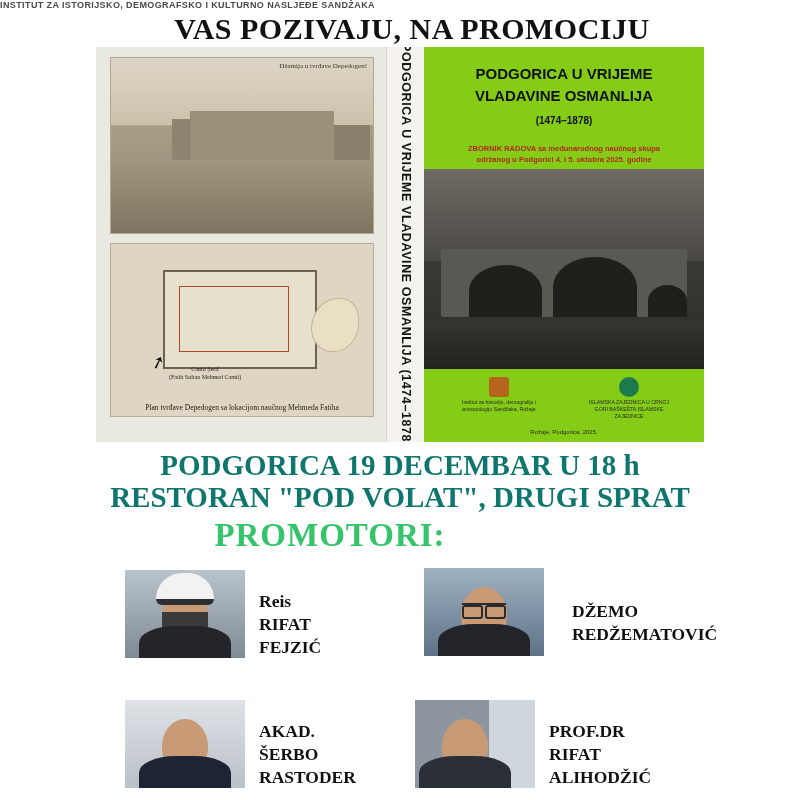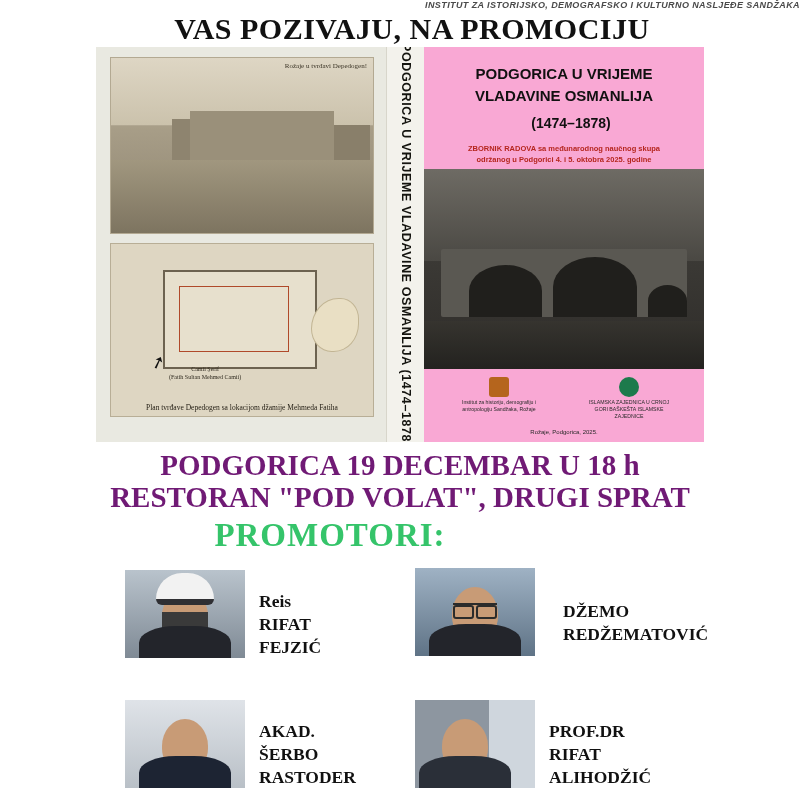--- a/index.html
+++ b/index.html
@@ -21,29 +21,28 @@
     height: 800px;
     background: #fff;
   }
 
   
   .top-institute {
     position: absolute;
     top: 0px;
     left: 0;
     width: 800px;
-    text-align: right;
+    text-align: left;
     font-family: "Liberation Sans", sans-serif;
     font-weight: bold;
     font-size: 9px;
     letter-spacing: 0.4px;
     color: #4a4a4a;
     white-space: nowrap;
     overflow: hidden;
-    font-style: italic;
   }
   .headline-invite {
     position: absolute;
     top: 12px;
     left: 12px;
     width: 800px;
     text-align: center;
     font-family: "Liberation Serif", serif;
     font-weight: bold;
     font-size: 30px;
@@ -187,40 +186,40 @@
     color: #14140f;
   }
 
   
   .cover-right {
     position: absolute;
     left: 328px;
     top: 0;
     width: 280px;
     height: 395px;
-    background: #f9a8d4;
+    background: #84cc16;
     overflow: hidden;
   }
   .cr-title {
     position: absolute;
     left: 0; top: 16px; width: 280px;
     text-align: center;
     font-family: "Liberation Sans", sans-serif;
     font-weight: bold;
     font-size: 15px;
     line-height: 1.45;
     color: #111;
   }
   .cr-years {
     position: absolute;
-    left: 7px; top: 68px; width: 280px;
-    text-align: center;
-    font-family: "Liberation Sans", sans-serif;
-    font-weight: bold;
-    font-size: 14px;
+    left: 0; top: 68px; width: 280px;
+    text-align: center;
+    font-family: "Liberation Sans", sans-serif;
+    font-weight: bold;
+    font-size: 10px;
     color: #111;
   }
   .cr-sub {
     position: absolute;
     left: 0; top: 96px; width: 280px;
     text-align: center;
     font-family: "Liberation Sans", sans-serif;
     font-weight: bold;
     font-size: 7.5px;
     line-height: 1.5;
@@ -283,21 +282,21 @@
   }
 
   
   .event-line1, .event-line2 {
     position: absolute;
     left: 0; width: 800px;
     text-align: center;
     font-family: "Liberation Serif", serif;
     font-weight: bold;
     font-size: 29px;
-    color: #701a75;
+    color: #0f766e;
   }
   .event-line1 { top: 449px; }
   .event-line2 { top: 481px; }
 
   .promotori {
     position: absolute;
     top: 517px; left: 0; width: 660px;
     text-align: center;
     font-family: "Liberation Serif", serif;
     font-weight: bold;
@@ -315,21 +314,21 @@
     height: 232px;
   }
   .person {
     position: absolute;
     display: flex;
     align-items: center;
     gap: 14px;
     padding-left: 15px;
   }
   .p0 { left: 0;   top: 0; }
-  .p1 { left: 290px; top: 0; gap: 28px; }
+  .p1 { left: 299px; top: 0; gap: 28px; }
   .p2 { left: 0;   top: 130px; }
   .p3 { left: 290px; top: 130px; }
 
   .portrait {
     width: 120px;
     height: 88px;
     overflow: hidden;
     position: relative;
     background: #9aa3ad;
     flex: 0 0 auto;
@@ -403,31 +402,31 @@
   <div class="top-institute">INSTITUT ZA ISTORIJSKO, DEMOGRAFSKO I KULTURNO NASLJEĐE SANDŽAKA</div>
   <div class="headline-invite">VAS POZIVAJU, NA PROMOCIJU</div>
 
   <div class="cover">
 
     <div class="cover-left">
       <div class="photo-old">
         <div class="sky"></div>
         <div class="fort"></div>
         <div class="ground"></div>
-        <div class="cap">Rožaje u tvrđavi Depedogen!</div>
+        <div class="cap">Džamija u tvrđave Depedogen!</div>
       </div>
       <div class="photo-plan">
         <div class="plan-shape"></div>
         <div class="plan-blob"></div>
         <div class="plan-arrow">➚</div>
         <div class="plan-note">
           <span>Camii Şerif</span><br>
           <span>(Fatih Sultan Mehmed Camii)</span>
         </div>
-        <div class="plan-caption">Plan tvrđave Depedogen sa lokacijom džamije Mehmeda Fatiha</div>
+        <div class="plan-caption">Plan tvrđave Depedogen sa lokacijom naučnog Mehmeda Fatiha</div>
       </div>
     </div>
 
     <div class="cover-spine">
       <div class="spine-text">PODGORICA U VRIJEME VLADAVINE OSMANLIJA (1474–1878)</div>
     </div>
 
     <div class="cover-right">
       <div class="cr-title">
         <span>PODGORICA U VRIJEME</span><br>

